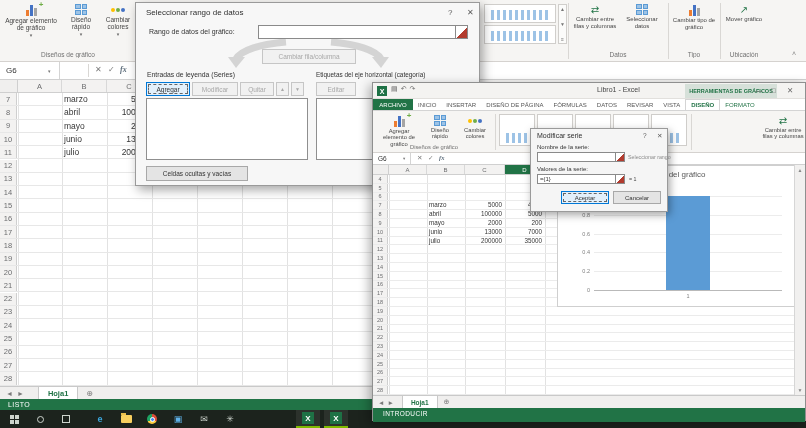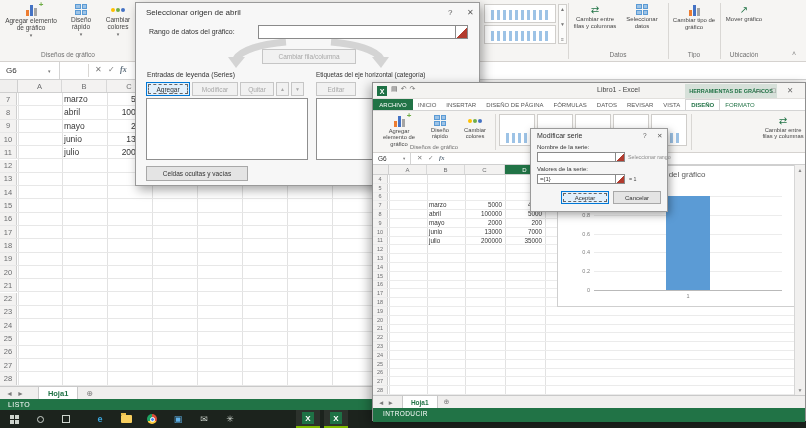--- a/index.html
+++ b/index.html
@@ -346,21 +346,21 @@
       <div id="mw-sheettab">Hoja1</div>
       <span style="margin-left:8px;font-size:8px;">⊕</span>
     </div>
 
     <div id="mw-status">
       <span>LISTO</span>
     </div>
   </div>
 
   <div id="sds-dialog">
-    <div class="dlgtitle" style="left:10px;top:5px;">Seleccionar origen de abril</div>
+    <div class="dlgtitle" style="left:10px;top:5px;">Seleccionar rango de datos</div>
     <div class="dlgico" style="left:312px;top:5px;">?</div>
     <div class="dlgico" style="left:331px;top:5px;">✕</div>
 
     <div class="seclabel" style="left:13px;top:25px;font-size:7px;">Rango de datos del gráfico:</div>
     <div class="tinput" style="left:122px;top:22px;width:210px;height:14px;">
       <span></span>
       <span class="rangebtn"></span>
     </div>
 
     <svg style="position:absolute;left:55px;top:36px;" width="235" height="30" viewBox="0 0 235 30">

